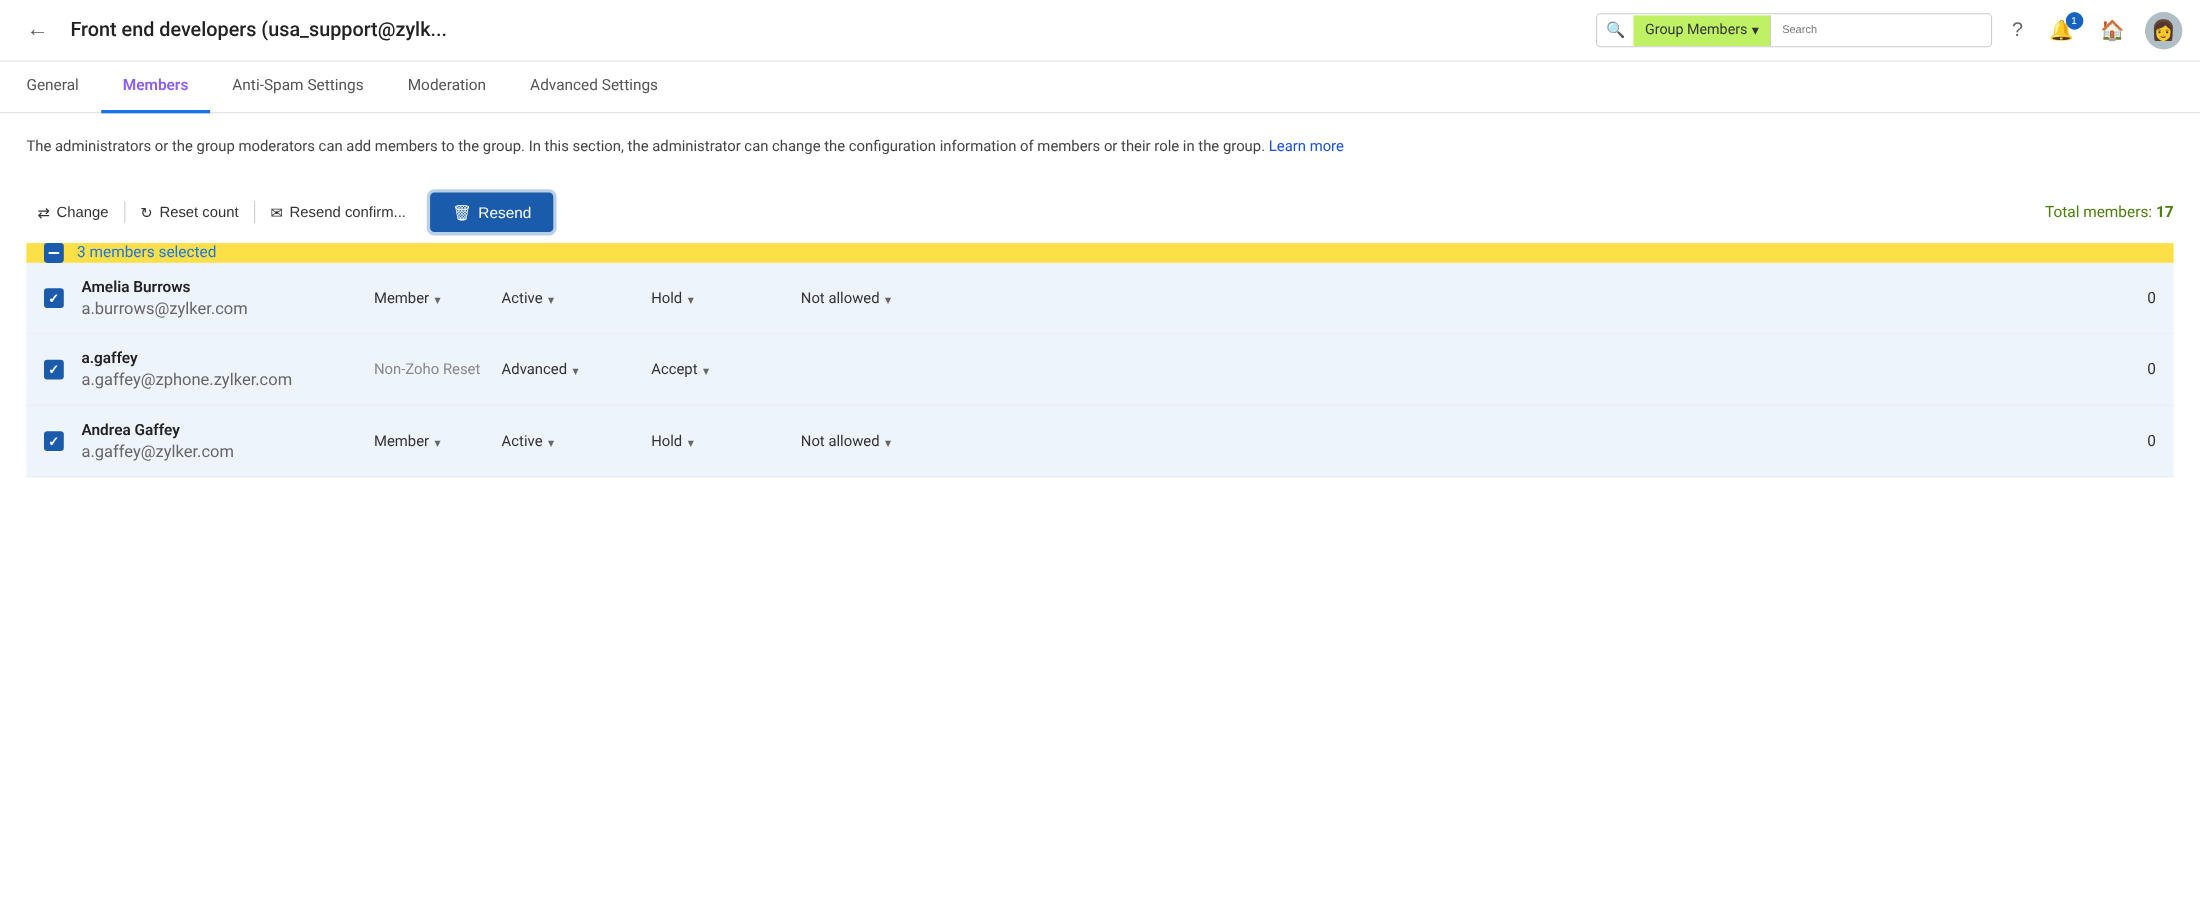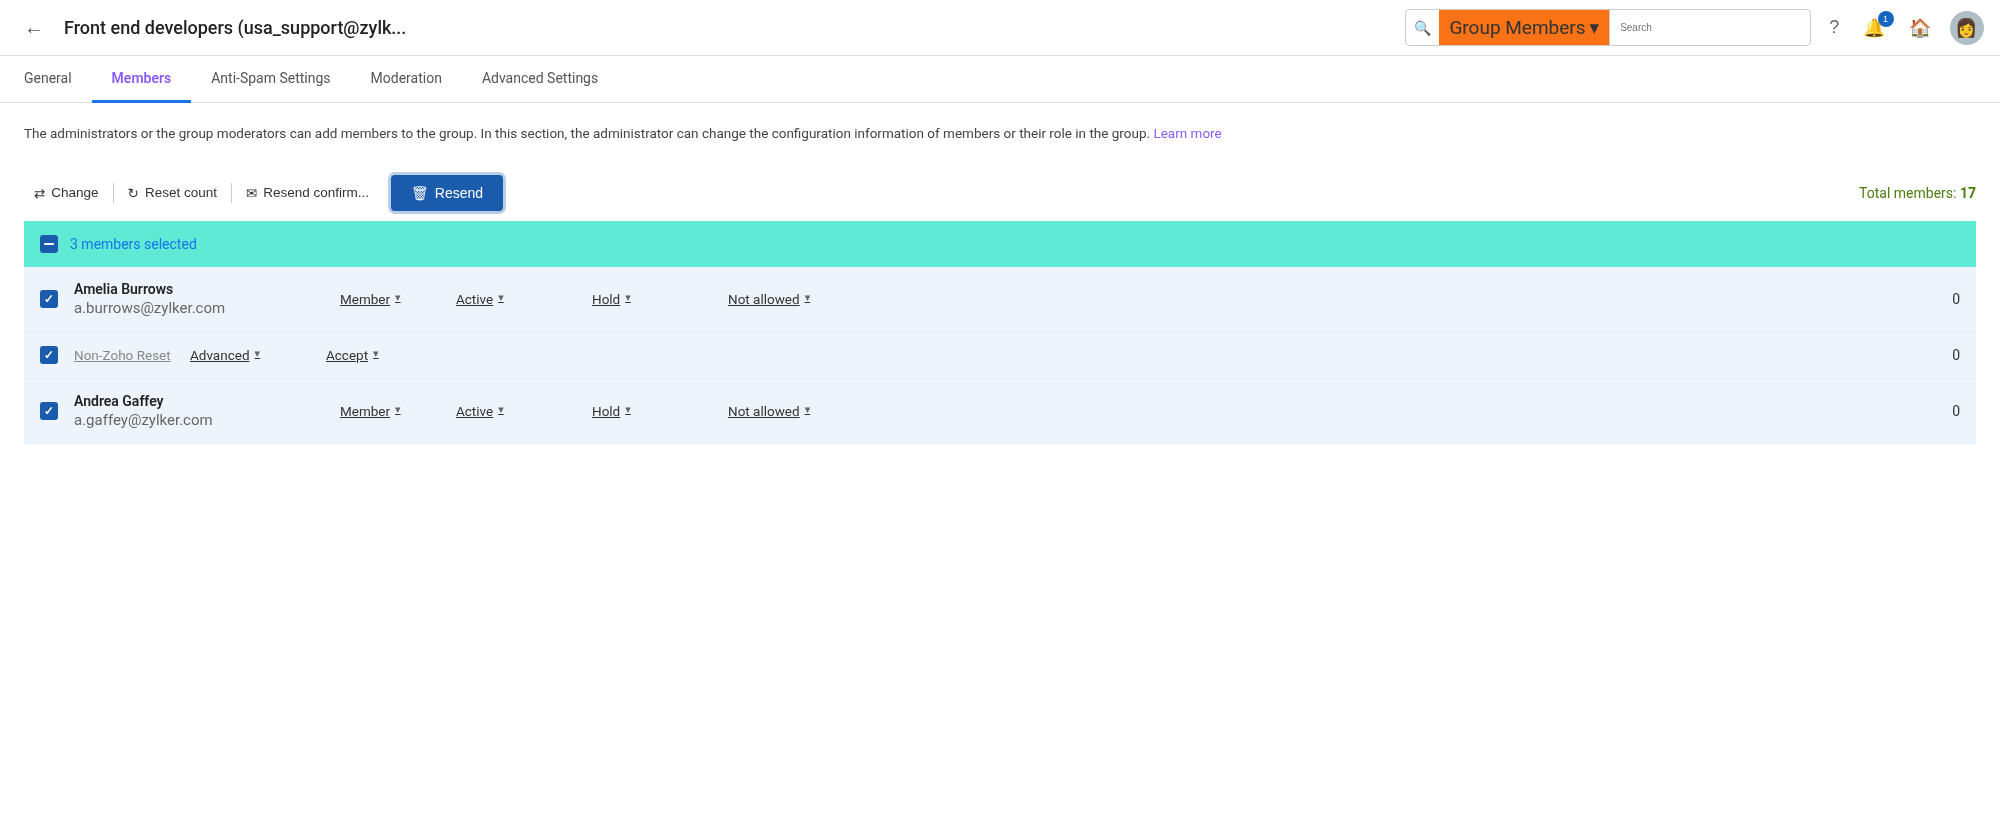--- a/index.html
+++ b/index.html
@@ -39,24 +39,24 @@
       align-items: center;
       border: 1px solid #ccc;
       border-radius: 4px;
       overflow: hidden;
       background: #fff;
     }
     .search-dropdown {
       display: flex;
       align-items: center;
       padding: 6px 10px;
-      background: #f97316;
+      background: #bef264;
       border-right: 1px solid #ccc;
       cursor: pointer;
-      font-size: 19px;
+      font-size: 13px;
       color: #333;
       gap: 4px;
     }
     .search-input-field {
       border: none;
       outline: none;
       padding: 6px 10px;
       font-size: 10px;
       width: 200px;
       color: #555;
@@ -122,21 +122,21 @@
       padding: 20px 24px;
     }
     .description {
       font-size: 13.5px;
       color: #444;
       line-height: 1.6;
       margin-bottom: 20px;
       max-width: 1500px;
     }
     .learn-more {
-      color: #8b5cf6;
+      color: #1d4ed8;
       text-decoration: none;
       cursor: pointer;
     }
 
     
     .toolbar {
       display: flex;
       align-items: center;
       padding: 10px 0;
       gap: 0;
@@ -174,22 +174,22 @@
       box-shadow: 0 0 0 3px rgba(26,92,171,0.3);
     }
     .total-members {
       margin-left: auto;
       font-size: 14px;
       color: #4d7c0f;
     }
 
     
     .selection-row {
-      background: #5eead4;
-      padding: 14px 16px;
+      background: #fde047;
+      padding: 0 16px;
       display: flex;
       align-items: center;
       gap: 12px;
     }
     .indeterminate-checkbox {
       width: 18px;
       height: 18px;
       background: #1a5cab;
       border-radius: 3px;
       display: flex;
@@ -245,27 +245,26 @@
       font-size: 14px;
       color: #222;
     }
     .member-email {
       font-size: 15px;
       color: #666;
       margin-top: 2px;
     }
     .dropdown-field {
       display: flex;
-      align-items: flex-start;
+      align-items: flex-end;
       gap: 5px;
       cursor: pointer;
       font-size: 13.5px;
       color: #333;
       min-width: 100px;
-      text-decoration: underline;
     }
     .dropdown-field.grayed {
       color: #888;
     }
     .chevron {
       font-size: 11px;
       color: #666;
     }
     .count-field {
       margin-left: auto;
@@ -397,20 +396,24 @@
     <div class="dropdown-field" style="min-width:150px;">
       <span>Not allowed</span>
       <span class="chevron">▾</span>
     </div>
     <div class="count-field">0</div>
   </div>
       <div class="member-row">
     <div class="member-checkbox">
       <span class="checkmark">✓</span>
     </div>
+    <div class="member-info">
+      <div class="member-name">a.gaffey</div>
+      <div class="member-email">a.gaffey@zphone.zylker.com</div>
+    </div>
     <div class="dropdown-field grayed">
       <span>Non-Zoho Reset</span>
 
     </div>
     <div class="dropdown-field" style="min-width:120px;">
       <span>Advanced</span>
       <span class="chevron">▾</span>
     </div>
     <div class="dropdown-field" style="min-width:120px;">
       <span>Accept</span>

